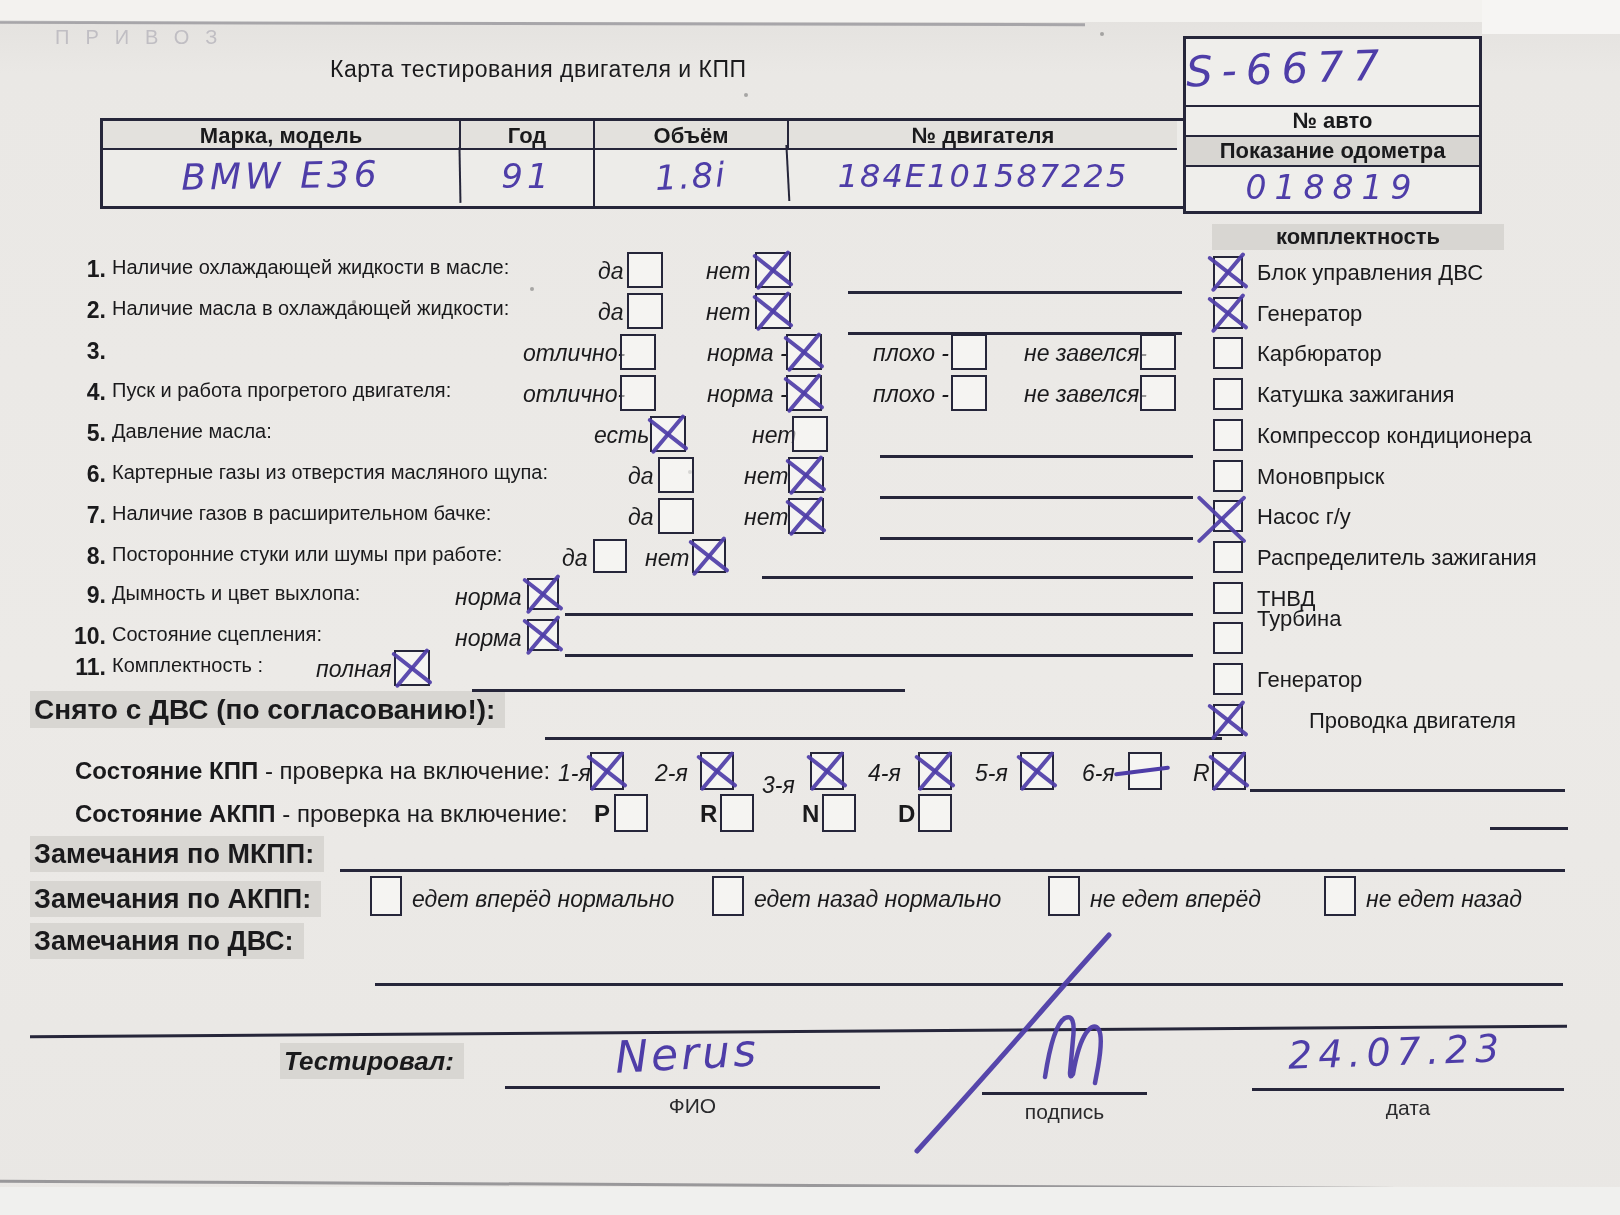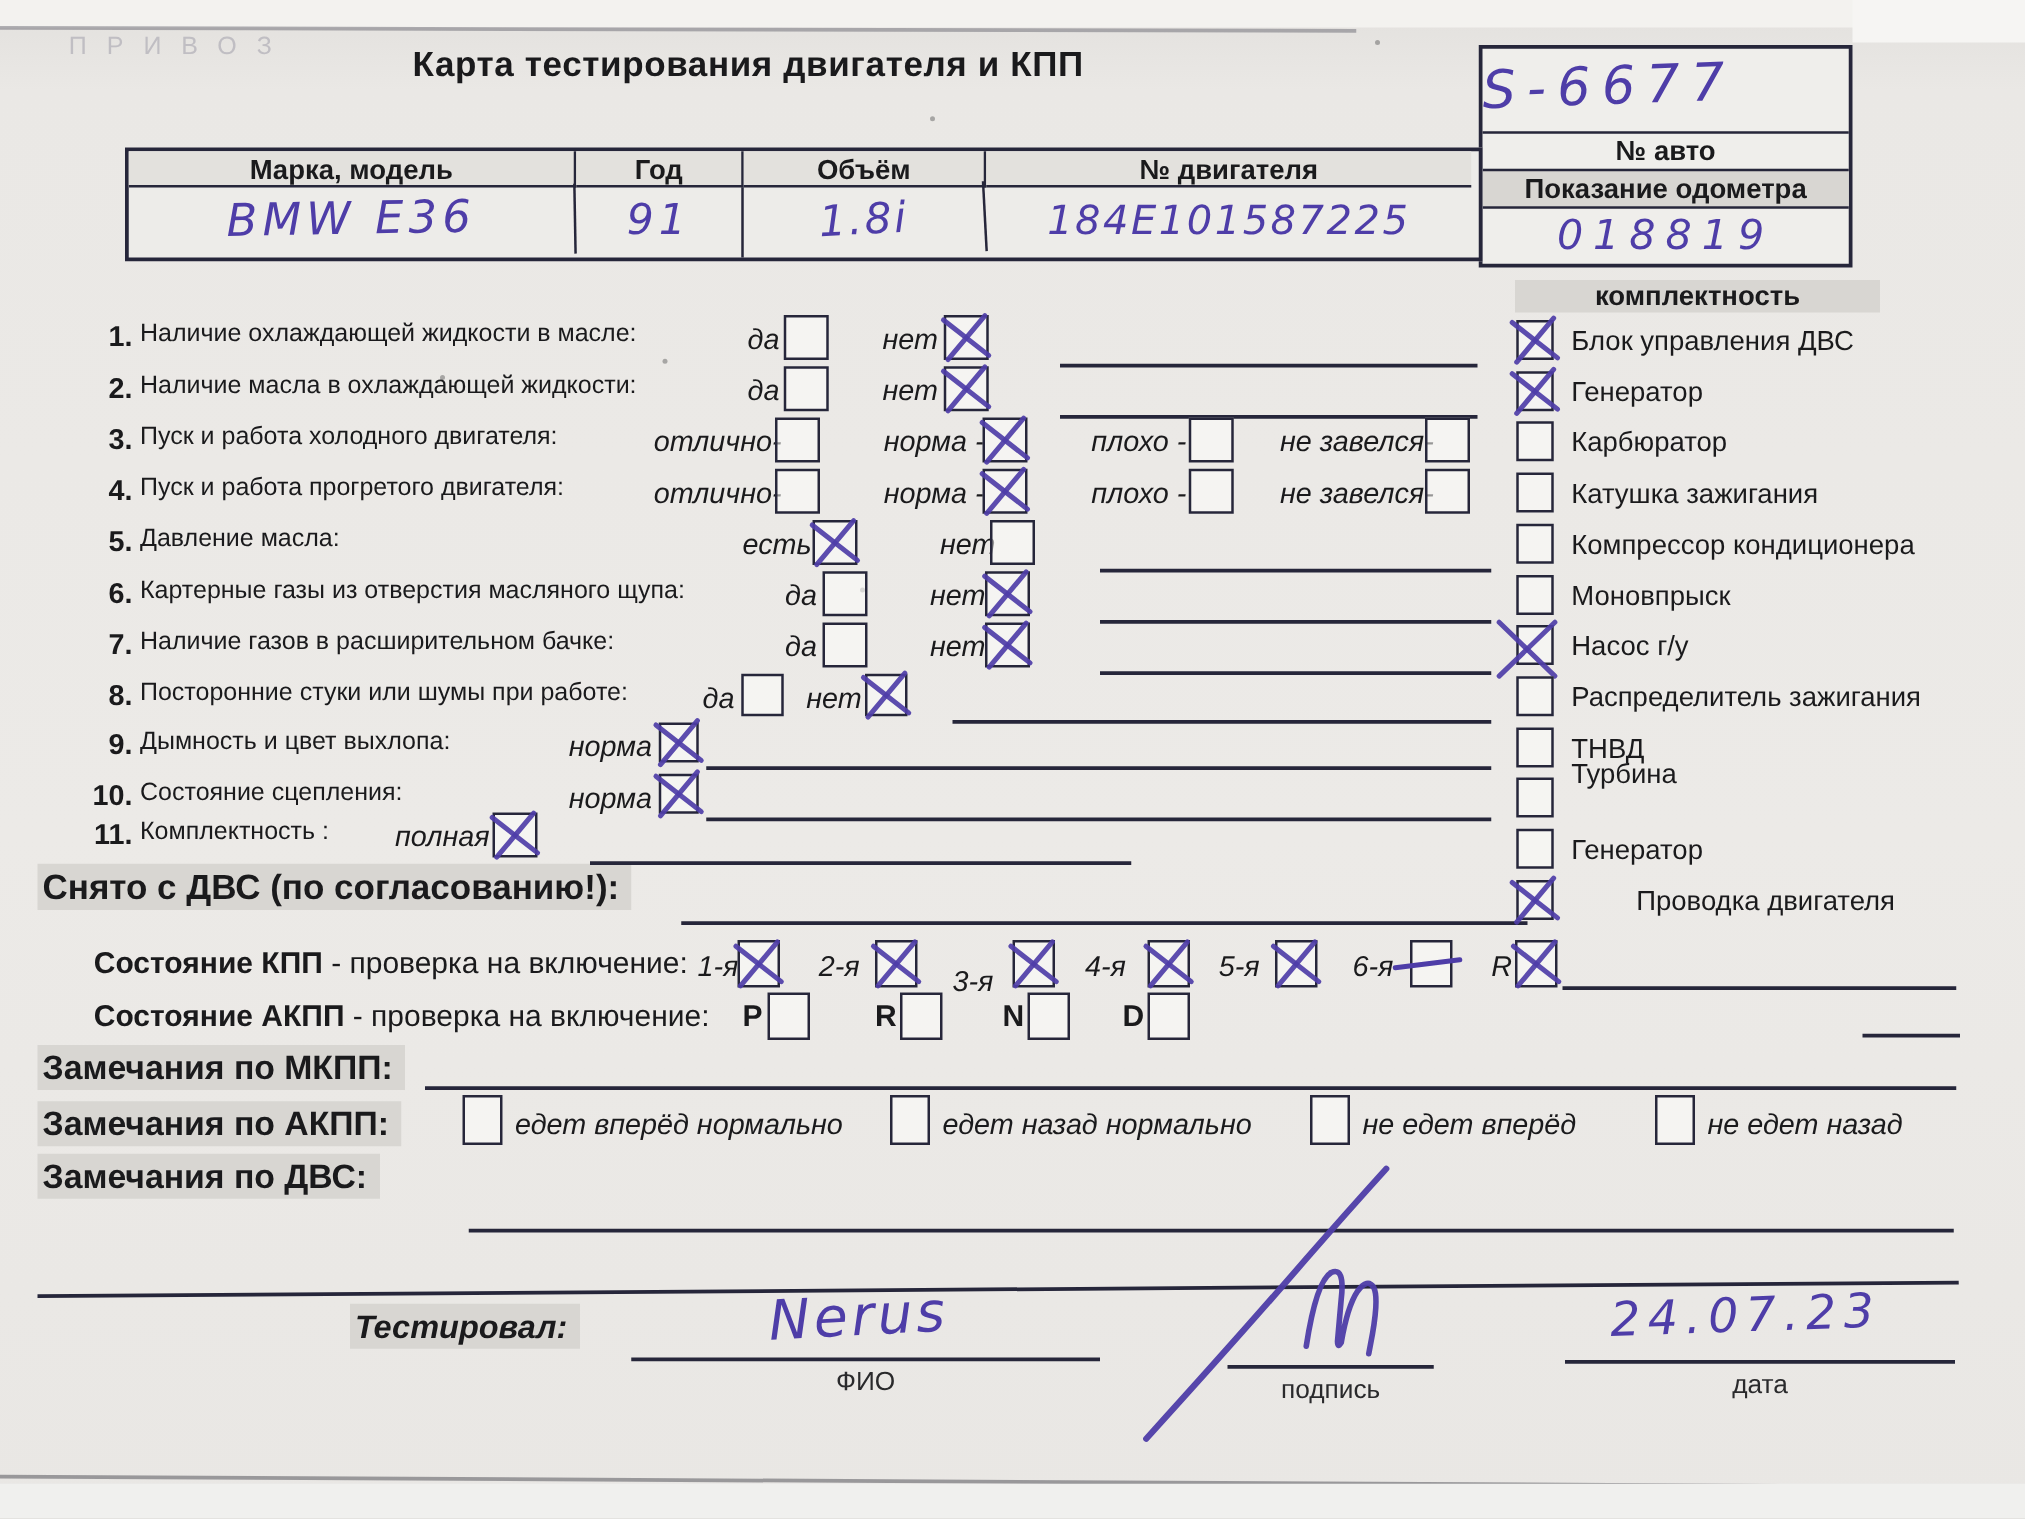--- a/index.html
+++ b/index.html
@@ -22,21 +22,21 @@
   #top-corner{left:1482px;top:0;width:138px;height:34px;background:#f6f5f3;}
   #bottom-edge{left:-10px;top:1184px;width:1660px;height:3px;background:rgba(55,55,64,.45);transform:rotate(.3deg);}
   #bottom-strip{left:0;top:1187px;width:1620px;height:28px;background:#f0f0ee;}
   .speck{width:4px;height:4px;border-radius:50%;background:#555;opacity:.45;}
   
   #logo{left:55px;top:20px;}
   #logo .brand{font-size:58px;font-weight:bold;color:#b5b3b8;letter-spacing:3px;line-height:1;}
   #logo .tm{font-size:13px;color:#b5b3b8;vertical-align:top;margin-left:4px;}
   #logo .sub{font-size:20px;color:#c0bec3;letter-spacing:16px;margin-top:6px;}
   
-  #title{left:330px;top:36px;font-size:28px;font-weight:bold;letter-spacing:.5px;}
+  #title{left:330px;top:56px;font-size:23px;font-weight:normal;letter-spacing:.5px;}
   
   #carbox{left:1183px;top:36px;width:293px;border:3px solid var(--bline);background:#efeeeb;}
   #carbox .row{border-top:2px solid var(--bline);text-align:center;}
   #carbox .row:first-child{border-top:none;}
   .cb-num{height:66px;line-height:60px;}
   .cb-lab{height:28px;line-height:28px;font-size:22px;font-weight:bold;}
   .cb-lab.gray{background:var(--hl);}
   .cb-odo{height:44px;line-height:42px;}
   
   #cartable{left:100px;top:118px;width:1080px;border:3px solid var(--bline);display:grid;
@@ -177,21 +177,20 @@
     <div class="abs cl-num" style="left: 72px; top: 297px;">2.</div>
     <div class="abs cl-label" style="left: 112px; top: 297px;">Наличие масла в охлаждающей жидкости:</div>
     <div class="abs opt-label" style="left: 598px; top: 299px;">да</div>
     <div class="abs cbox" style="left: 627px; top: 293px; width: 36px; height: 36px;"></div>
     <div class="abs opt-label" style="left: 706px; top: 299px;">нет</div>
     <div class="abs cbox" style="left: 755px; top: 293px; width: 36px; height: 36px;">
       <span class="xmark"></span>
     </div>
     <div class="abs wline" style="left: 848px; top: 332px; width: 334px;"></div>
     <div class="abs cl-num" style="left: 72px; top: 338px;">3.</div>
-    <div class="abs cl-label" style="left: 112px; top: 338px;">Пуск и работа холодного двигателя:</div>
     <div class="abs opt-label" style="left: 523px; top: 340px;">отлично-</div>
     <div class="abs cbox" style="left: 620px; top: 334px; width: 36px; height: 36px;"></div>
     <div class="abs opt-label" style="left: 707px; top: 340px;">норма -</div>
     <div class="abs cbox" style="left: 786px; top: 334px; width: 36px; height: 36px;">
       <span class="xmark"></span>
     </div>
     <div class="abs opt-label" style="left: 873px; top: 340px;">плохо -</div>
     <div class="abs cbox" style="left: 951px; top: 334px; width: 36px; height: 36px;"></div>
     <div class="abs opt-label" style="left: 1024px; top: 340px;">не завелся-</div>
     <div class="abs cbox" style="left: 1140px; top: 334px; width: 36px; height: 36px;"></div>

